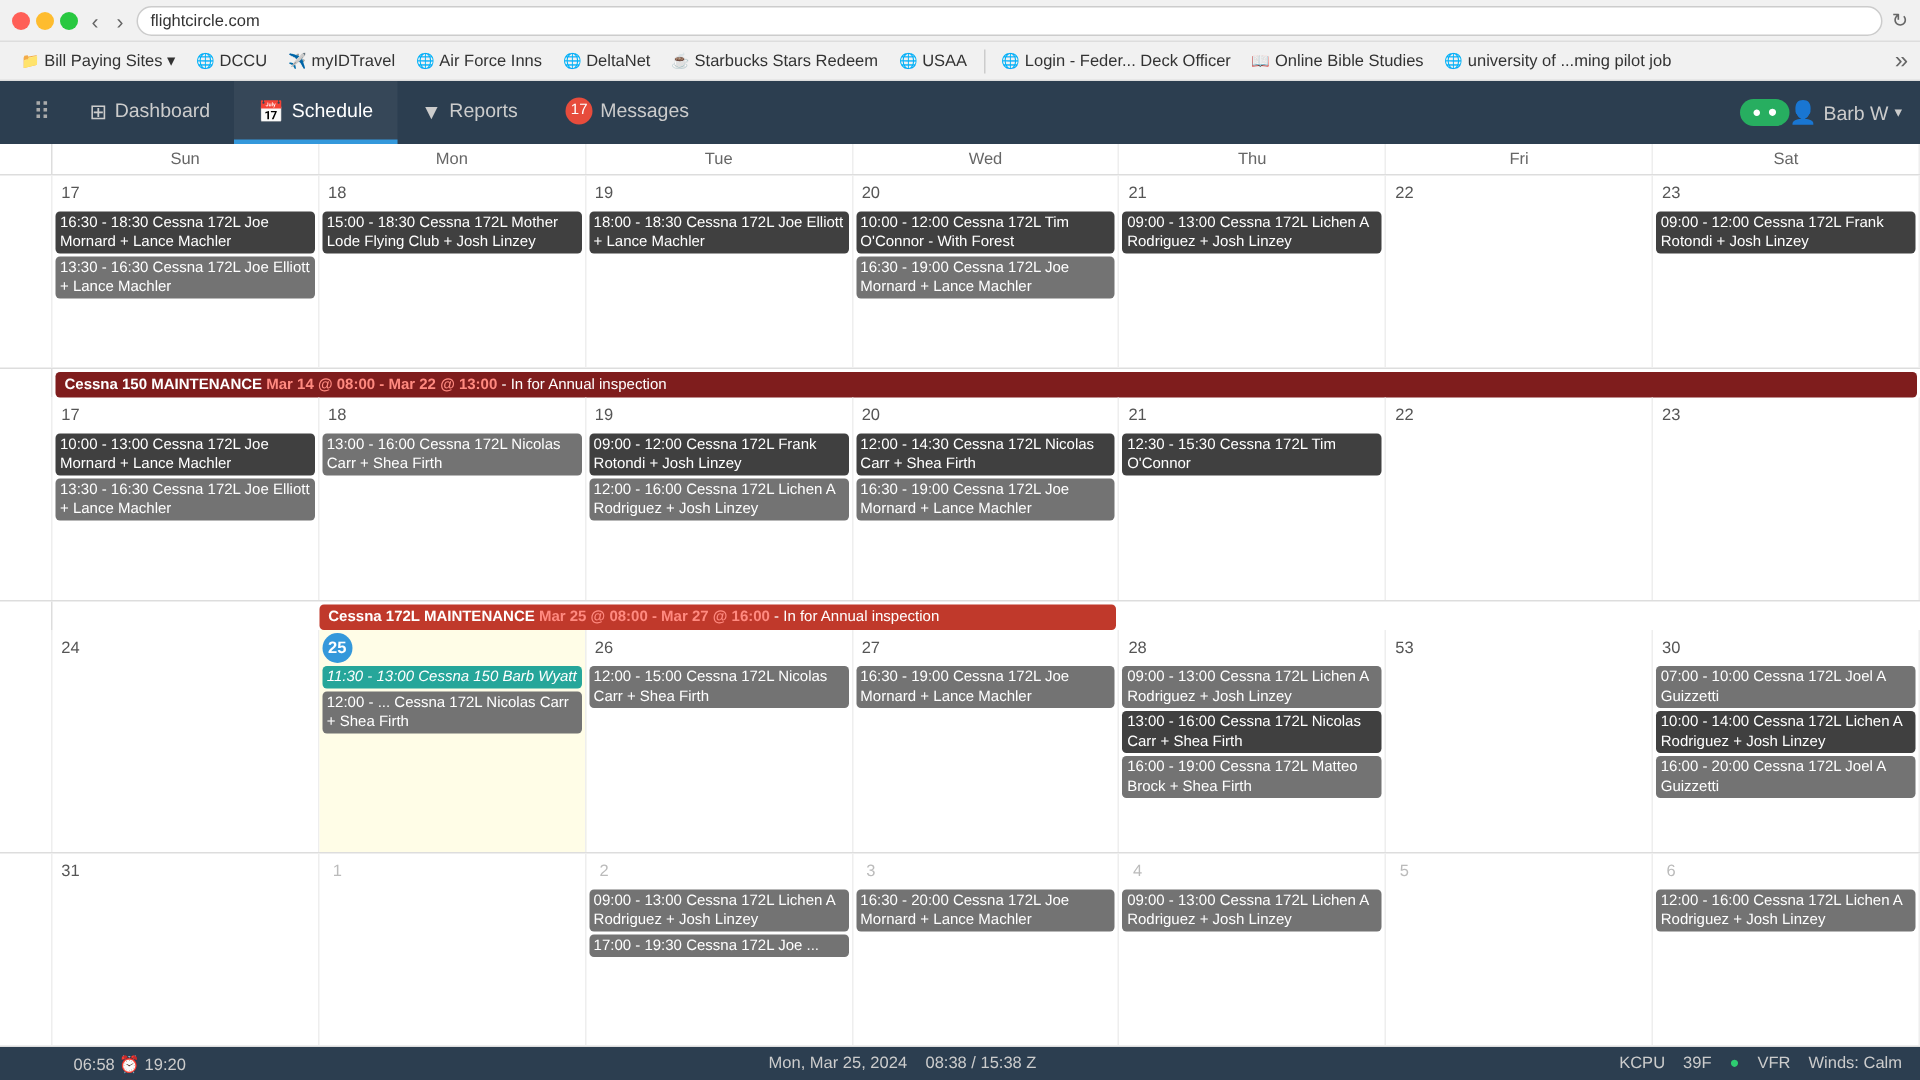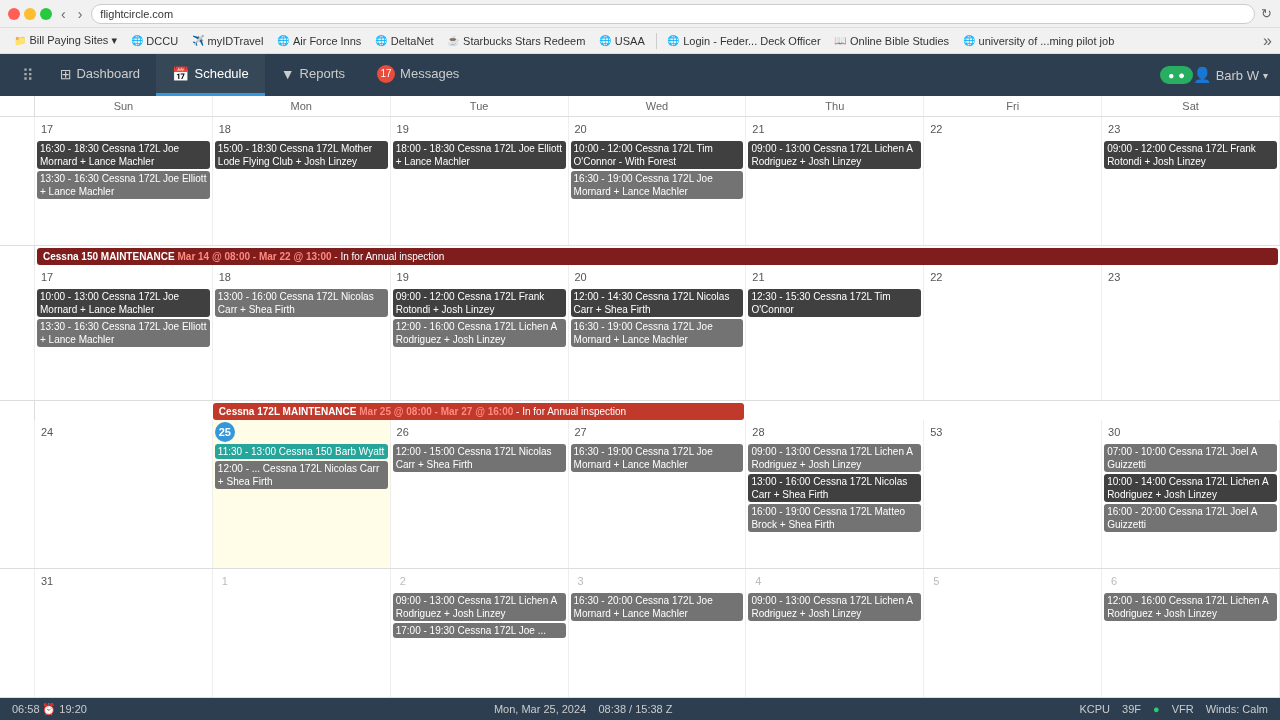--- a/index.html
+++ b/index.html
@@ -153,34 +153,34 @@
       padding: 1px 3px;
       font-size: 10px;
       line-height: 1.3;
       margin-bottom: 2px;
       cursor: pointer;
       overflow: hidden;
       display: block;
     }
     .event-purple { background: #404040; color: white; }
     .event-blue { background: #737373; color: white; }
-    .event-green { background: #26a69a; color: white; }
+    .event-green { background: #26a69a; color: white; font-style: italic; }
 
     
     .status-bar {
       background: #2c3e50;
       height: 22px;
       display: flex;
       align-items: center;
       padding: 0 12px;
       color: #ccc;
       font-size: 11px;
       justify-content: space-between;
     }
-    .status-left { display: flex; gap: 16px; align-items: center; }
+    .status-left { display: flex; gap: 16px; align-items: center; margin-left: 37px; }
     .status-green-dot { color: #2ecc71; }
     .status-center { color: #ccc; }
     .status-right { display: flex; gap: 12px; }
 
     
     .week-row-wrapper {
       border-bottom: 1px solid #ddd;
       display: flex;
       flex-direction: column;
     }

